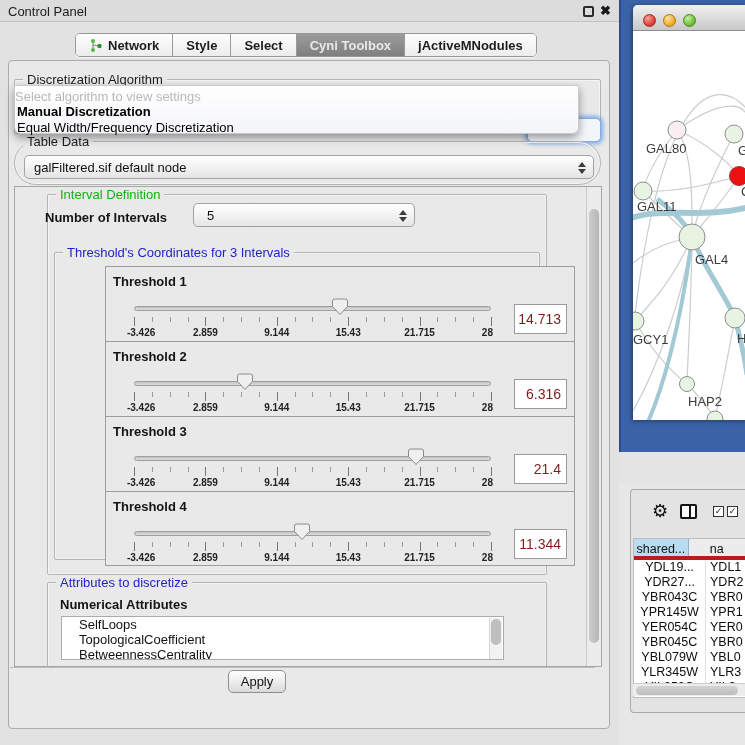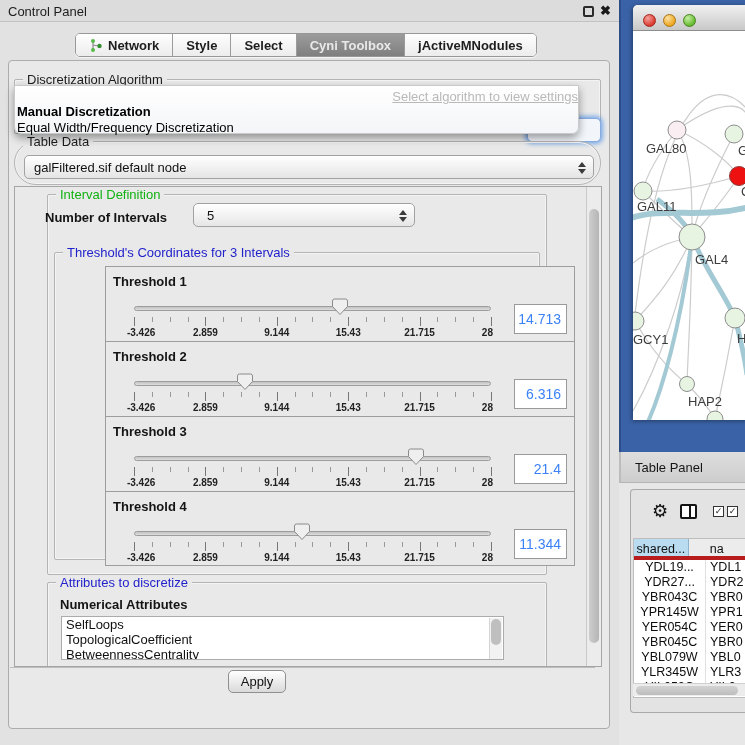--- a/index.html
+++ b/index.html
@@ -31,21 +31,21 @@
   .lbl-dark { color:#1d1d1d; }
   .lbl-green { color:#12b212; }
   .lbl-blue { color:#2222cc; }
 
   
   #algo-group { left:5px; top:18px; width:587px; height:55px; }
   #algo-combo-focus { position:absolute; left:512px; top:38px; width:74px; height:24px; background:#f2f6fb; border:1px solid #86abdf; border-radius:5px; box-shadow:0 0 4px 2px rgba(90,150,230,.75); }
 
   
   #algo-popup { position:absolute; left:5px; top:24px; width:565px; height:49px; background:linear-gradient(#ffffff,#f4f5f8); border:1px solid #c9c9c9; border-radius:0 0 7px 7px; box-shadow:0 4px 9px rgba(0,0,0,.38); z-index:30; }
-  #algo-popup .hint { display:block; text-align:right; font-size:13px; color:#b9b9b9; padding-top:3px;text-decoration:underline; }
+  #algo-popup .hint { display:block; text-align:left; font-size:13px; color:#b9b9b9; padding-top:3px; }
   #algo-popup .opt { display:block; font-size:13px; color:#000; padding-left:2px; line-height:16px; cursor:pointer; }
   #algo-popup .opt.hl { font-weight:bold; }
 
   
   #tabledata-group { left:5px; top:80px; width:587px; height:44px;border-radius:22px; }
   .combo { position:absolute; height:24px; background:linear-gradient(#ffffff,#e4e4e4); border:1px solid #a2a2a2; border-radius:5px; font-size:13px; color:#111; display:flex; align-items:center; padding-left:9px; cursor:pointer; }
   #tabledata-combo { left:9px; top:13px; width:570px; }
   .updown { position:absolute; right:6px; top:3px; width:9px; height:18px; display:flex; flex-direction:column; justify-content:center; gap:2px; }
   .updown i { width:0; height:0; border-left:4px solid transparent; border-right:4px solid transparent; }
   .updown .up { border-bottom:5px solid #3c3c3c; }
@@ -65,26 +65,26 @@
   .th-row:nth-of-type(4) { border-bottom:1px solid #9d9d9d; }
   .th-label { position:absolute; left:7px; top:7px; font-size:13px; font-weight:bold; color:#141414; }
   .slider-track { position:absolute; left:28px; top:39px; width:357px; height:5px; border:1px solid #9d9d9d; border-radius:3px; background:linear-gradient(#c2c2c2,#dedede); cursor:pointer; }
   .slider-handle { position:absolute; top:31px; width:16px; height:18px; cursor:pointer; }
   .ticks { position:absolute; left:28px; top:50px; width:358px; height:9px;
     background:
       repeating-linear-gradient(to right,#777 0 1px,transparent 1px 71.4px) 0 0 / 358px 9px no-repeat,
       repeating-linear-gradient(to right,#999 0 1px,transparent 1px 17.85px) 0 0 / 358px 5px no-repeat; }
   .tick-labels { position:absolute; left:28px; top:60px; width:357px; height:11px; }
   .tick-labels span { position:absolute; transform:translateX(-50%); font-size:10px; font-weight:bold; color:#222; white-space:nowrap; }
-  .th-value { position:absolute; left:408px; top:37px; width:53px; height:30px; border:1px solid #9a9a9a; background:#fff; font-family:"Liberation Sans",sans-serif; font-size:14px; color:#3b82f6; text-align:right; padding-right:5px; }
+  .th-value { position:absolute; left:408px; top:37px; width:53px; height:30px; border:1px solid #9a9a9a; background:#fff; font-family:"Liberation Sans",sans-serif; font-size:14px; color:#7f1d1d; text-align:right; padding-right:5px; }
 
   #attr-group { left:32px; top:395px; width:500px; height:120px; }
   #attr-list-label { position:absolute; left:12px; top:14px; font-size:13px; font-weight:bold; color:#141414; }
   #attr-list { position:absolute; left:13px; top:33px; width:443px; height:44px; background:#fff; border:1px solid #ababab; overflow:hidden; }
-  .attr-item { font-size:13px; color:#111; line-height:15px; padding-left:4px; cursor:pointer; }
+  .attr-item { font-size:13px; color:#111; line-height:15px; padding-left:17px; cursor:pointer; }
   #attr-vscroll { position:absolute; right:1px; top:1px; width:13px; height:42px; background:#f2f2f2; border-left:1px solid #d5d5d5; }
   #attr-vthumb { position:absolute; left:1px; top:1px; width:10px; height:26px; background:#bfbfbf; border-radius:5px; }
 
   #apply-button { position:absolute; left:219px; top:609px; width:58px; height:23px; background:linear-gradient(#ffffff,#dadada); border:1px solid #8f8f8f; border-radius:5px; font-size:13px; color:#111; display:flex; align-items:center; justify-content:center; cursor:pointer; }
   #apply-sep { position:absolute; left:1px; top:606px; width:585px; height:0; border-top:1px solid #bdbdbd; }
 
   
   .net-icon { width:14px; height:15px; }
 
   
@@ -358,23 +358,20 @@
           <text x="4" y="180">GAL11</text>
           <text x="62" y="233">GAL4</text>
           <text x="104" y="312">H</text>
           <text x="0" y="313">GCY1</text>
           <text x="55" y="375">HAP2</text>
         </g>
       </svg>
     </div>
   </div>
 
-  <div id="tablepanel-bar">
-    <span id="tablepanel-title">Table Panel</span>
-  </div>
   <div id="tablepanel-area">
     <div id="table-window">
       <div id="table-toolbar">
         <span class="gear-icon">⚙</span>
         <span class="cols-icon"></span>
         <span class="cb-icon" style="left:82px;">✓</span>
         <span class="cb-icon" style="left:96px;">✓</span>
       </div>
       <div id="table-grid">
         <div class="tg-header">

